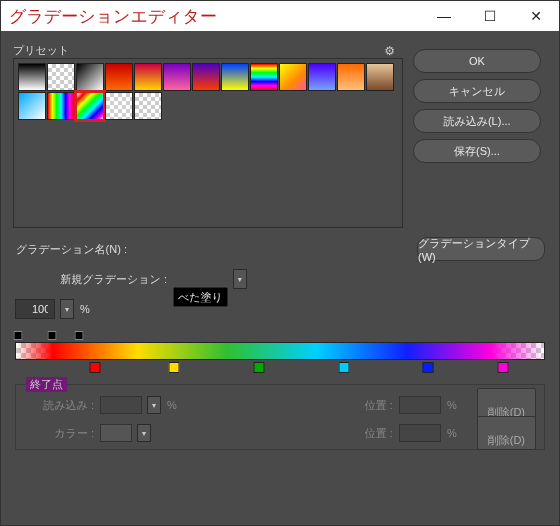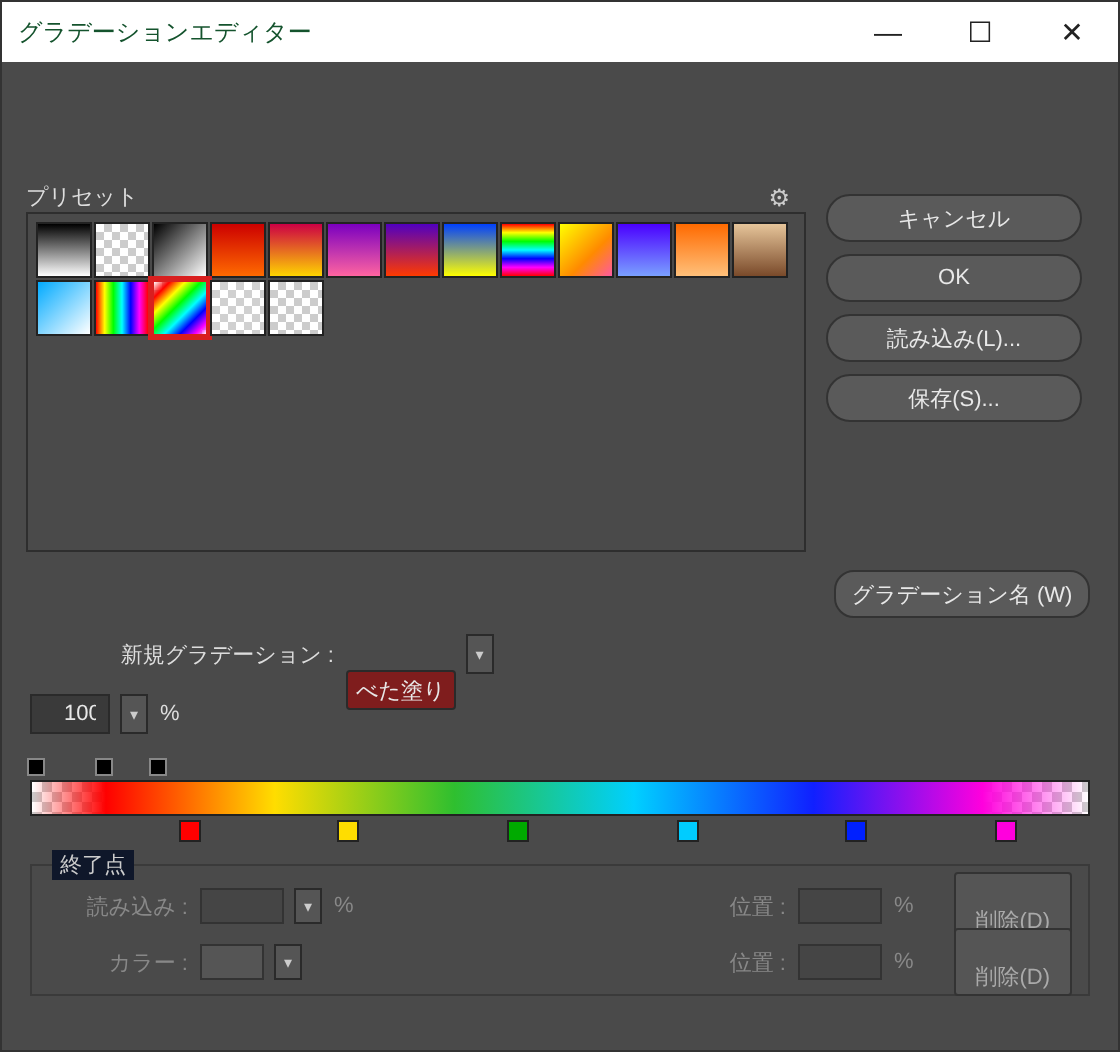--- a/index.html
+++ b/index.html
@@ -1,45 +1,45 @@
 <!DOCTYPE html>
 <html><head>
 <meta charset="utf-8">
 <style>
   * { box-sizing: border-box; margin: 0; padding: 0; font-family: "Meiryo", sans-serif; }
   body { background: #4a4a4a; width: 560px; height: 526px; overflow: hidden; }
   .window { width: 560px; height: 526px; background: #4a4a4a; border: 1px solid #333; }
   .titlebar { height: 30px; background: #fff; display: flex; align-items: center; padding-left: 8px; }
-  .titlebar-title { font-size: 12px; color: #14532d; flex: 1; }
+  .titlebar-title { font-size: 17px; color: #b91c1c; flex: 1; }
   .tbtns { display: flex; height: 100%; }
   .tbtn { width: 46px; height: 30px; display: flex; align-items: center; justify-content: center; font-size: 14px; color: #222; }
-  .content { display: flex; padding: 12px 18px 0 12px; gap: 10px; margin-top: 48px; }
+  .content { display: flex; padding: 12px 18px 0 12px; gap: 10px; }
   .left { flex: 1; }
   .right { width: 128px; display: flex; flex-direction: column; gap: 6px; padding-top: 6px; }
   .btn { background: #5a5a5a; border: 1px solid #333; border-radius: 12px; color: #e8e8e8; font-size: 11px; height: 24px; display: flex; align-items: center; justify-content: center; cursor: pointer; }
   .presets-label-row { display: flex; align-items: center; }
   .presets-label { color: #ddd; font-size: 11px; flex: 1; }
   .gear { color: #ccc; font-size: 12px; margin-right: 8px; }
   .preset-box { background: #4a4a4a; border: 1px solid #2e2e2e; height: 170px; padding: 4px; }
   .preset-grid { display: grid; grid-template-columns: repeat(13, 28px); grid-auto-rows: 28px; gap: 1px; }
   .swatch { width: 28px; height: 28px; border: 1px solid #222; }
   .swatch.sel { outline: 3px solid #d91f1f; outline-offset: -1px; }
   .row { display: flex; align-items: center; gap: 6px; padding: 0 14px; height: 30px; color: #ddd; font-size: 11px; }
   .label { text-align: right; }
   .input { background: #3a3a3a; border: 1px solid #2a2a2a; color: #e8e8e8; font-size: 11px; height: 20px; padding: 0 6px; }
-  .dropdown { background: #7f1d1d; border: 1px solid #2a2a2a; color: #e8e8e8; font-size: 11px; height: 20px; padding: 0 4px; display: inline-flex; align-items: center; border-radius: 2px; margin-top: 36px; }
+  .dropdown { background: #000000; border: 1px solid #2a2a2a; color: #e8e8e8; font-size: 11px; height: 20px; padding: 0 4px; display: inline-flex; align-items: center; border-radius: 2px; margin-top: 36px; }
   .dropbtn { width: 14px; height: 20px; background: #555; border: 1px solid #2a2a2a; display: inline-flex; align-items: center; justify-content: center; font-size: 8px; color: #ccc; margin-left: -1px; }
   .grad-editor { padding: 4px 14px 0 14px; }
   .stops-top { height: 14px; position: relative; }
   .opstop { position: absolute; top: 3px; width: 9px; height: 9px; background: #000; border: 1px solid #888; transform: translateX(-50%); }
   .gradbar { height: 18px; border: 1px solid #222; background: linear-gradient(90deg, rgba(255,0,0,0) 0%, #ff0000 7%, #ffdd00 23%, #2fbf2f 40%, #00d0ff 57%, #1020ff 74%, #ff00dd 90%, rgba(255,0,221,0) 100%), repeating-conic-gradient(#ccc 0 25%, #fff 0 50%) 0 0/10px 10px; }
   .stops-bot { height: 18px; position: relative; }
   .cstop { position: absolute; top: 2px; width: 11px; height: 11px; border: 1px solid #222; transform: translateX(-50%); }
   .endgroup { border: 1px solid #3a3a3a; margin: 6px 14px 10px 14px; padding: 6px 8px 2px 8px; position: relative; }
-  .endgroup .legend { position: absolute; top: -8px; left: 10px; background: #0f172a; color: #ccc; font-size: 11px; padding: 0 4px; }
+  .endgroup .legend { position: absolute; top: -8px; left: 10px; background: #701a75; color: #ccc; font-size: 11px; padding: 0 4px; }
   .eg-row { display: flex; align-items: center; gap: 6px; height: 28px; color: #888; font-size: 11px; }
   .eg-row .label { width: 70px; }
   .sminput { width: 42px; height: 18px; background: #454545; border: 1px solid #333; color: #aaa; font-size: 11px; padding: 0 4px; }
   .smbtn { background: #555; border: 1px solid #333; color: #aaa; font-size: 11px; height: 20px; padding: 16px 10px; border-radius: 2px; }
   .colorbox { width: 32px; height: 18px; background: #555; border: 1px solid #333; }
 
   
   .p0{background:linear-gradient(180deg,#000,#fff)}
   .p1{background:repeating-conic-gradient(#ccc 0 25%,#fff 0 50%) 0 0/8px 8px}
   .p2{background:linear-gradient(135deg,#000 0%,#fff 100%)}
@@ -95,30 +95,31 @@
           <div class="swatch p12"></div>
           <div class="swatch p13"></div>
           <div class="swatch p14"></div>
           <div class="swatch p15 sel"></div>
           <div class="swatch p16"></div>
           <div class="swatch p17"></div>
         </div>
       </div>
     </div>
     <div class="right">
+      <div class="btn">OK</div>
       <div class="btn">キャンセル</div>
-      <div class="btn">OK</div>
       <div class="btn">読み込み(L)...</div>
       <div class="btn">保存(S)...</div>
     </div>
   </div>
 
   <div class="row" style="margin-top:6px">
+    <span class="label" style="width:112px">グラデーション名(N) :</span>
     <span style="flex:1"></span>
-    <div class="btn" style="width:128px;border-radius:10px">グラデーション名 (W)</div>
+    <div class="btn" style="width:128px;border-radius:10px">グラデーションタイプ (W)</div>
   </div>
 
   <div class="row">
     <span class="label" style="width:152px">新規グラデーション :</span>
     <span class="dropdown">
       <span>べた塗り</span>
     </span>
     <span class="dropbtn">▾</span>
   </div>
 

